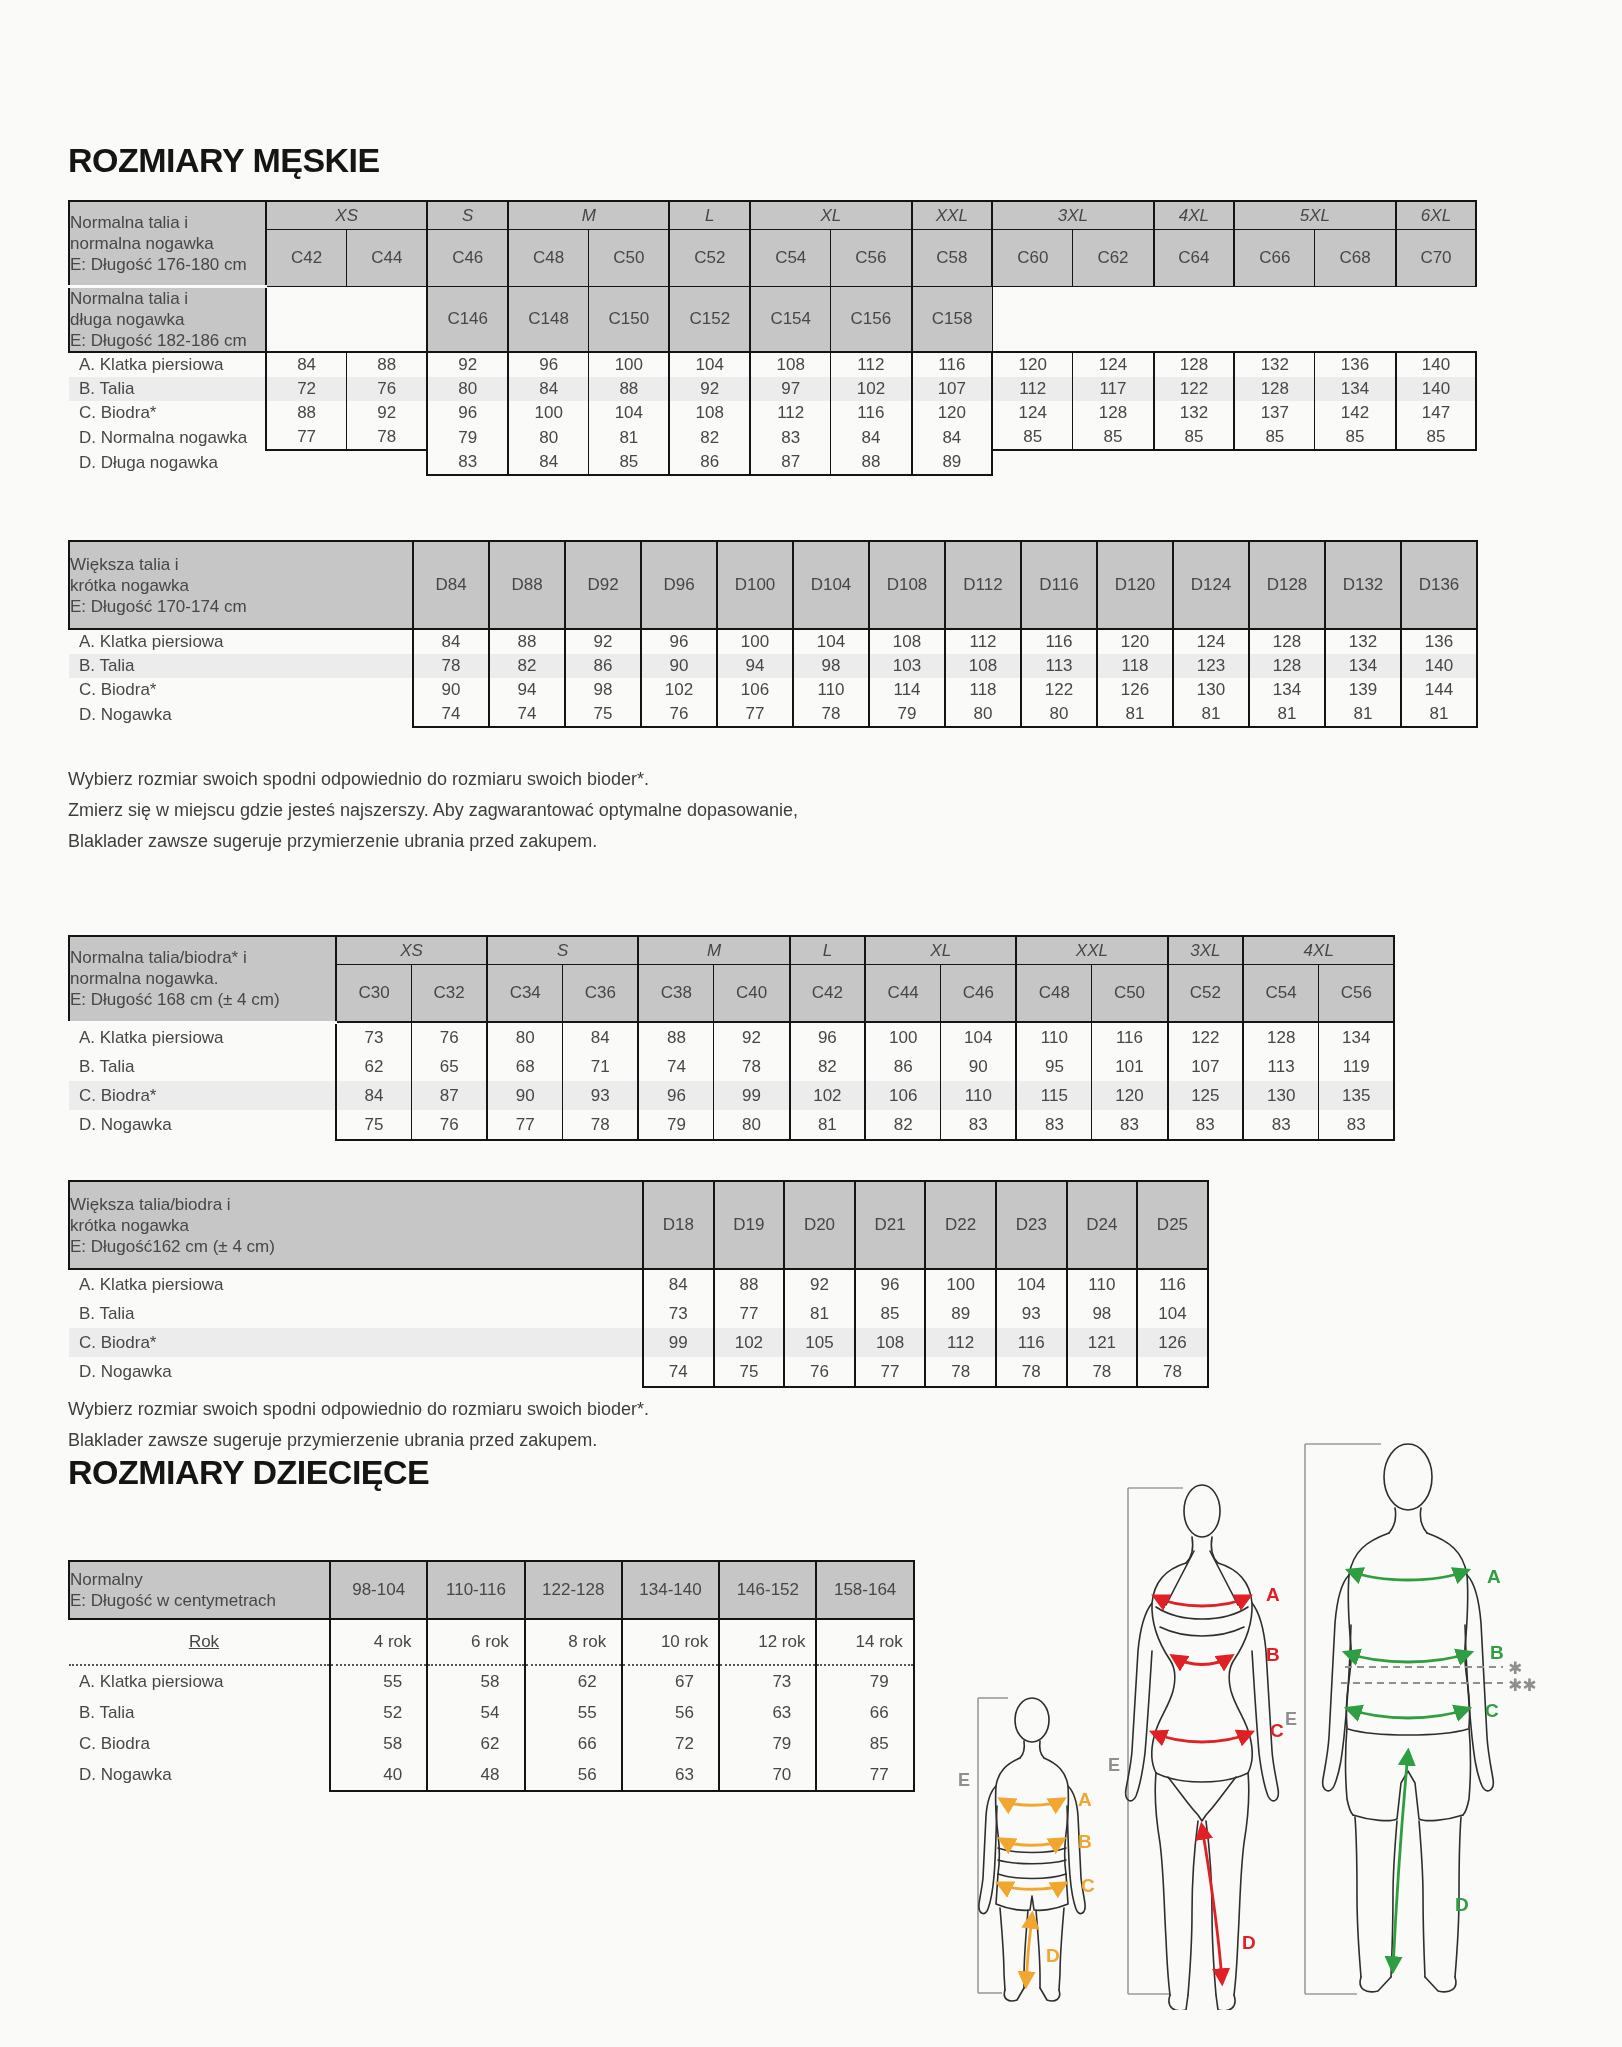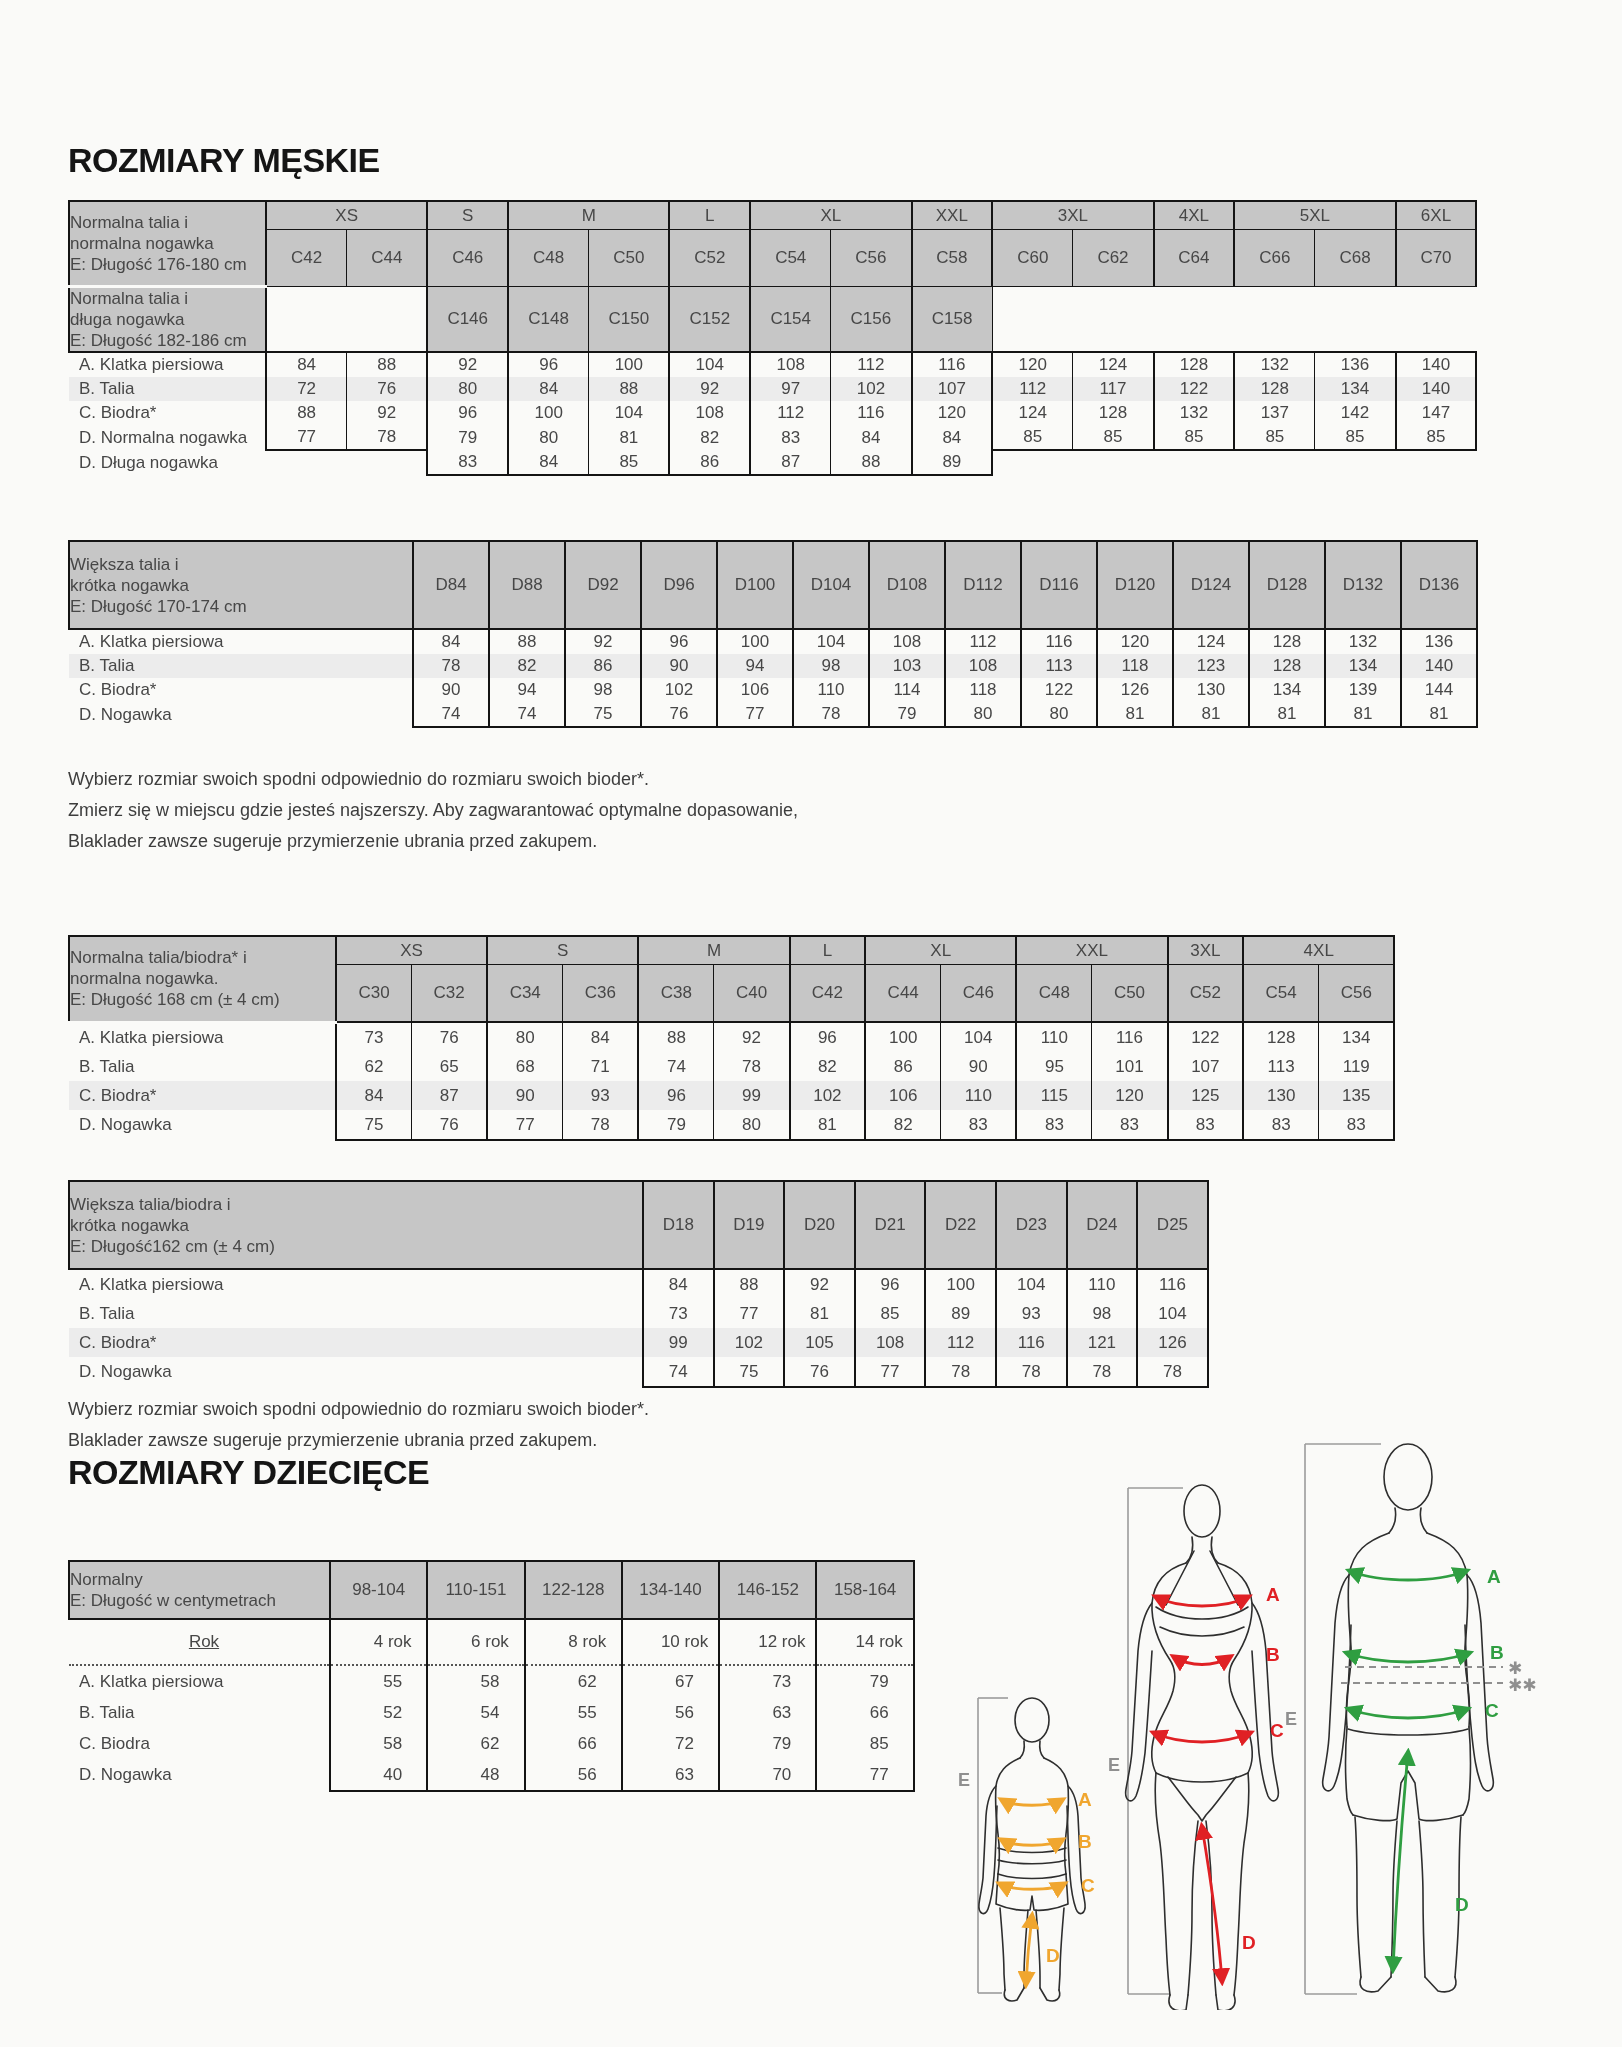--- a/index.html
+++ b/index.html
@@ -12,21 +12,21 @@
 
   .tbl{position:absolute;}
   .size-table{border-collapse:collapse;table-layout:fixed;background:transparent;}
   .size-table th,.size-table td{font-weight:400;text-align:center;vertical-align:middle;padding:0;
          font-size:17px;color:#474747;overflow:hidden;}
   .head-label{background:#c6c6c6;text-align:left !important;padding:6px 10px;line-height:21px;
          color:#3c3c3c;border:2px solid #141414;border-bottom:3px solid #fafaf8;}
   .head-label.second{border-top:none;border-bottom:2px solid #141414;}
   .head-label.solo{border-bottom:2px solid #141414;}
   .hcell{background:#c6c6c6;border:1px solid #141414;color:#454545;}
-  .group-row .hcell{border-top:2px solid #141414;height:27px;}
+  .group-row .hcell{border-top:2px solid #141414;height:27px;font-style:italic;}
   .size-row .hcell{height:56px;}
   .second-row .hcell{height:62px;border-bottom:2px solid #141414;}
   .solo-row .hcell{border-top:2px solid #141414;border-bottom:2px solid #141414;}
   #men-t2 .solo-row .hcell{height:86px;}
   #women-t2 .solo-row .hcell{height:86px;}
   #kids-t .solo-row .hcell{height:56px;}
   .hcell.gs,.num.gs{border-left:2px solid #141414;}
   .end{border-right:2px solid #141414 !important;}
   .num{border-left:1px solid #141414;height:24px;color:#4a4a4a;}
   .num.lend{border-left:2px solid #141414;}
@@ -547,21 +547,21 @@
           <col style="width: 97.3px;">
           <col style="width: 97.3px;">
           <col style="width: 97.3px;">
           <col style="width: 97.3px;">
           <col style="width: 97.3px;">
         </colgroup>
         <thead>
           <tr class="solo-row">
             <th class="head-label solo">Normalny<br>E: Długość w centymetrach</th>
             <th class="hcell gs">98-104</th>
-            <th class="hcell gs">110-151</th>
+            <th class="hcell gs">110-116</th>
             <th class="hcell gs">122-128</th>
             <th class="hcell gs">134-140</th>
             <th class="hcell gs">146-152</th>
             <th class="hcell gs end">158-164</th>
           </tr>
         </thead>
         <tbody>
           <tr class="rok-row">
             <td class="rok-label">Rok</td>
             <td class="num rokcell gs">4 rok</td>

